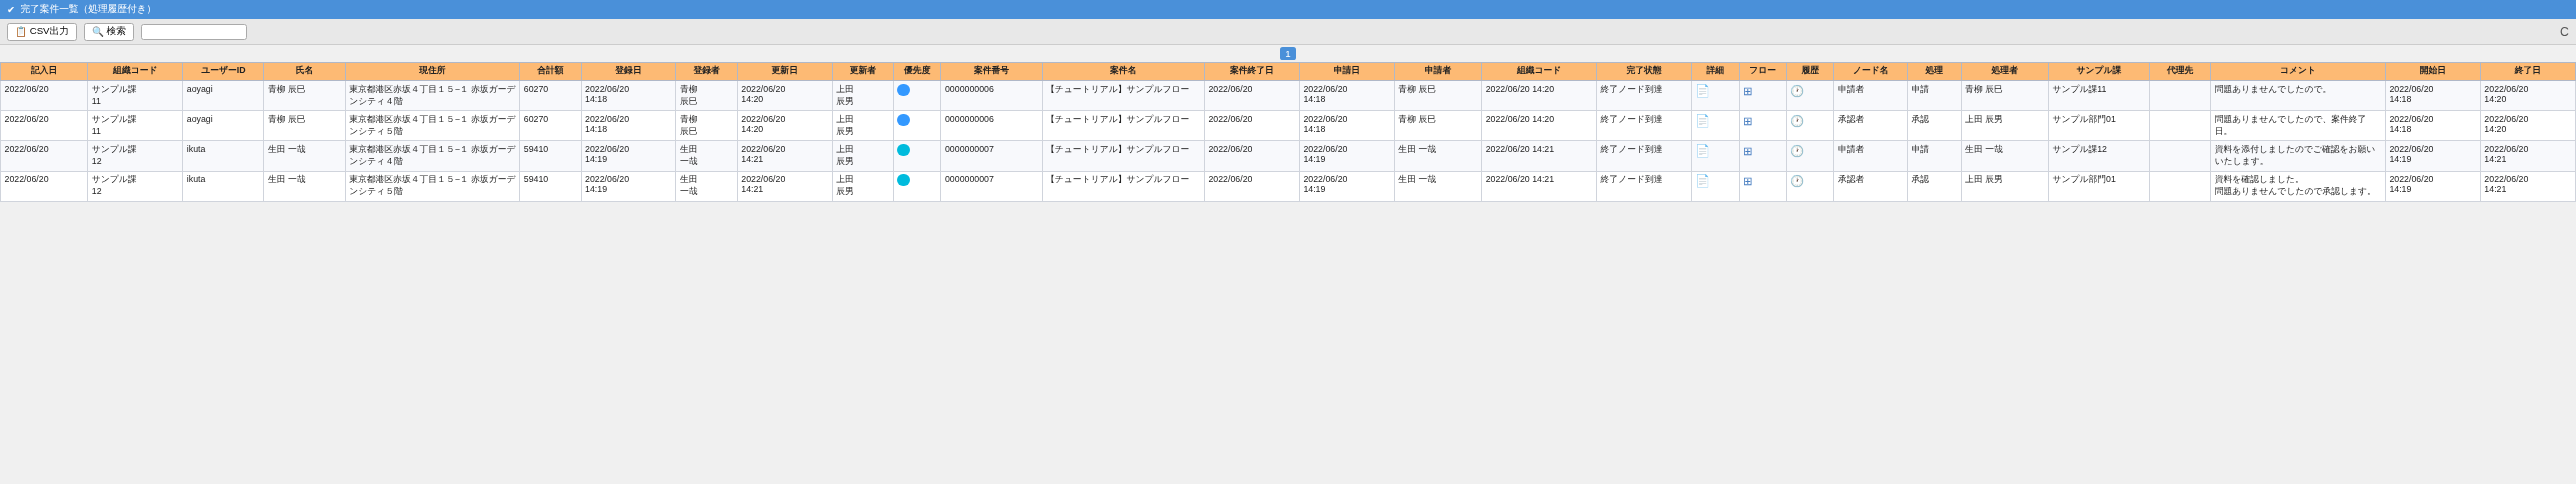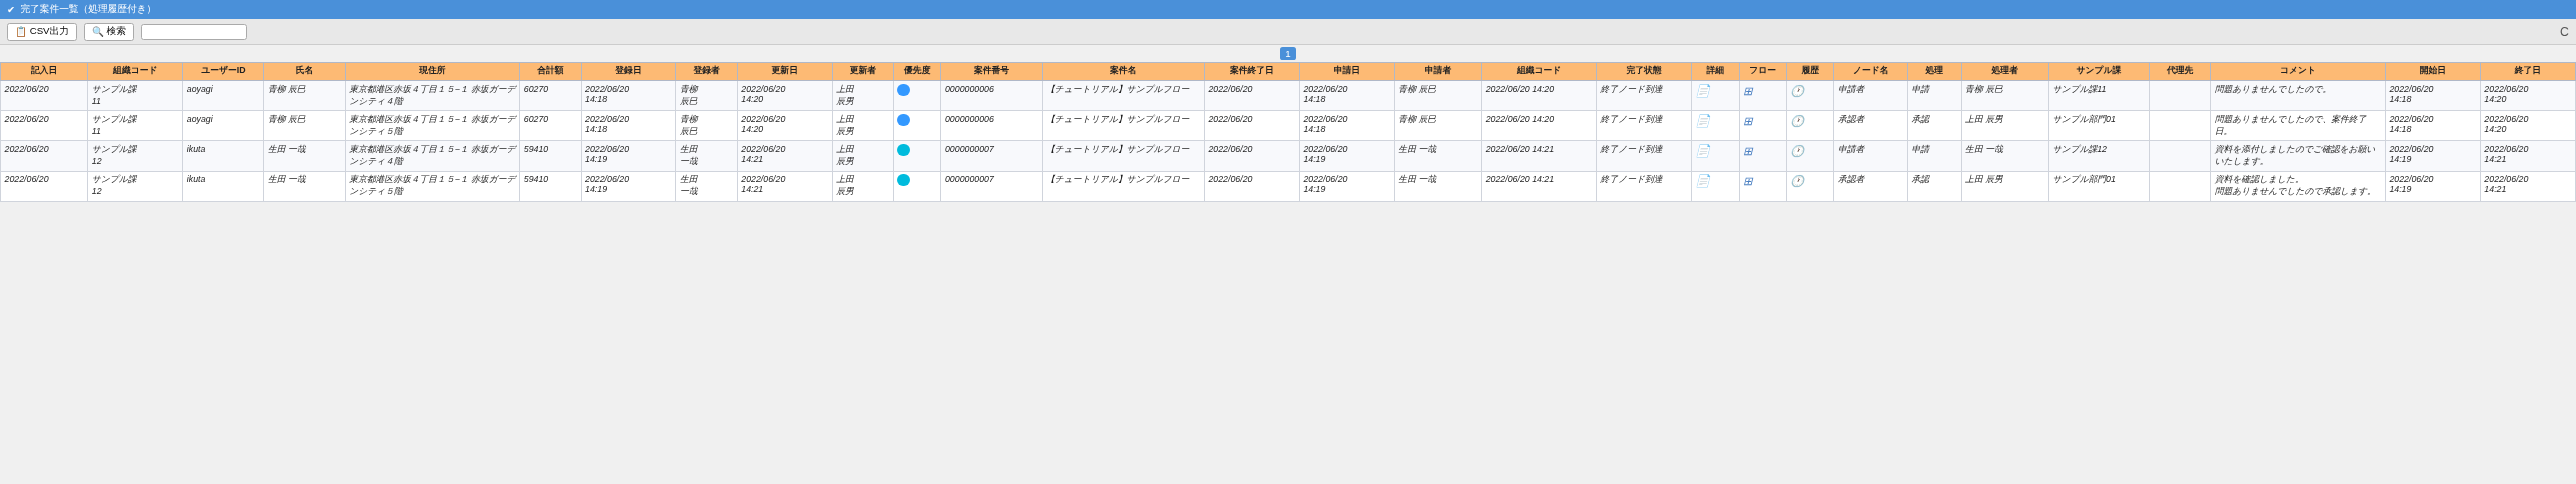--- a/index.html
+++ b/index.html
@@ -75,21 +75,20 @@
       font-weight: bold;
       white-space: nowrap;
       overflow: hidden;
       color: #222;
       position: sticky;
       top: 0;
       z-index: 1;
     }
     tbody tr {
       background: #fff;
-      font-style: italic;
     }
     tbody tr:nth-child(odd) {
       background: #f8f9fc;
     }
     tbody td {
       border: 0.9px solid #d0d4dc;
       padding: 2.6px 3.5px;
       font-size: 8.8px;
       vertical-align: top;
       white-space: pre-wrap;

